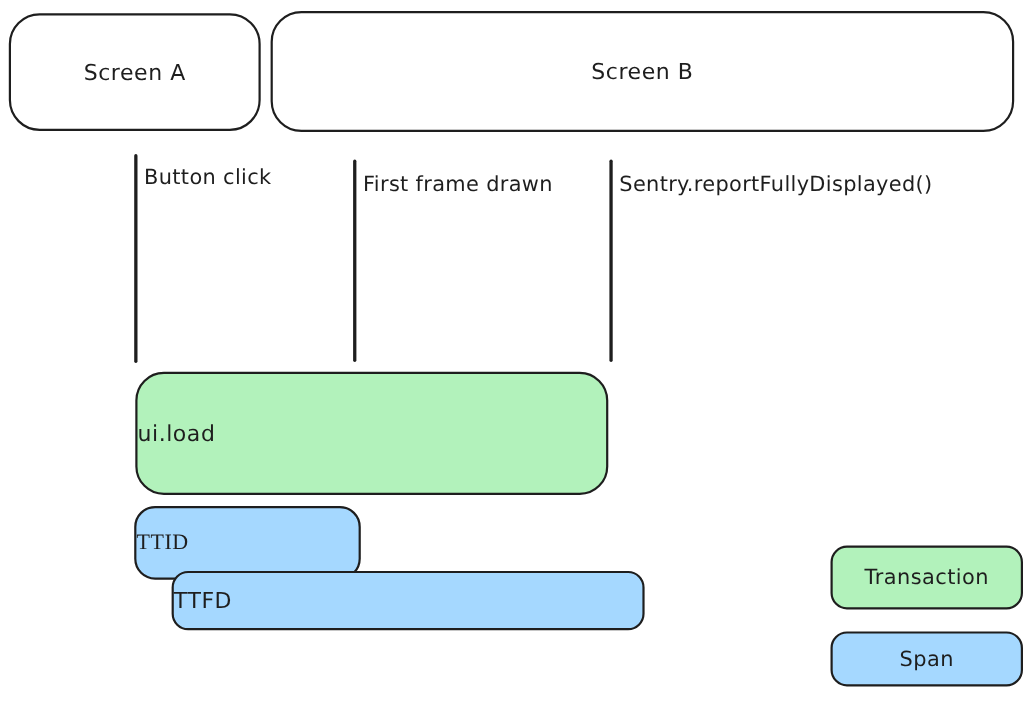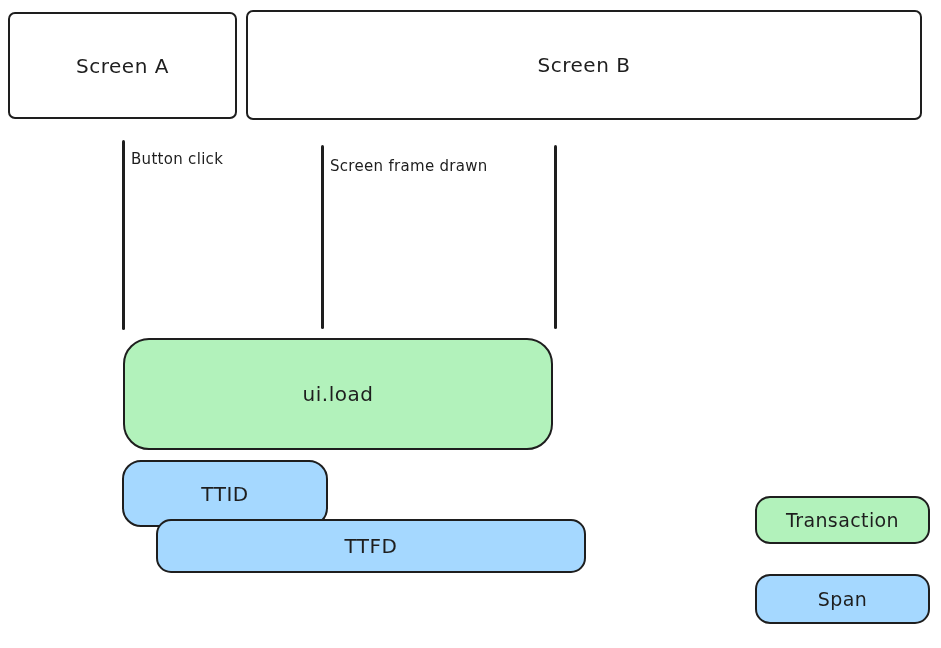--- a/index.html
+++ b/index.html
@@ -18,89 +18,89 @@
   .sketch-box {
     position: absolute;
     border: 2.5px solid #1e1e1e;
     display: flex;
     align-items: center;
     justify-content: center;
     font-size: 20px;
     letter-spacing: 0.5px;
     background: #ffffff;
   }
-  .screen-box { border-radius: 7px; }
+  .screen-box { border-radius: 28px; }
   .screen-a { left: 8px;   top: 12px; width: 229px; height: 107px; }
   .screen-b { left: 246px; top: 10px; width: 676px; height: 110px; }
 
   .marker-line {
     position: absolute;
     width: 3px;
     background: #1e1e1e;
     border-radius: 2px;
   }
   .line-1 { left: 122px; top: 140px; height: 190px; }
   .line-2 { left: 321px; top: 145px; height: 184px; }
   .line-3 { left: 554px; top: 145px; height: 184px; }
 
   .marker-label {
     position: absolute;
-    font-size: 15px;
+    font-size: 19px;
     letter-spacing: 0.3px;
     white-space: nowrap;
   }
   .label-1 { left: 131px; top: 150px; }
   .label-2 { left: 330px; top: 157px; }
   .label-3 { left: 563px; top: 157px; }
 
   .span-bar {
     position: absolute;
     border: 2.5px solid #1e1e1e;
     display: flex;
     align-items: center;
-    justify-content: center;
     font-size: 20px;
     letter-spacing: 0.5px;
   }
   .ui-load { left: 123px; top: 338px; width: 430px; height: 112px; border-radius: 26px; }
-  .ttid    { left: 122px; top: 460px; width: 206px; height: 67px;  border-radius: 19px; }
+  .ttid    { left: 122px; top: 460px; width: 206px; height: 67px;  border-radius: 19px; font-family: Liberation Serif, serif; }
   .ttfd    { left: 122px; top: 519px; width: 430px; height: 54px;  border-radius: 15px; }
 
   .legend-box {
     position: absolute;
     border: 2.5px solid #1e1e1e;
     border-radius: 15px;
     display: flex;
     align-items: center;
     justify-content: center;
     font-size: 19px;
     letter-spacing: 0.4px;
   }
-  .legend-transaction { left: 755px; top: 496px; width: 175px; height: 48px; }
+  .legend-transaction { left: 755px; top: 496px; width: 175px; height: 58px; }
   .legend-span        { left: 755px; top: 574px; width: 175px; height: 50px; }
 </style>
 </head>
 <body>
 
 <div class="canvas">
 
   <div class="sketch-box screen-box screen-a">
     <span>Screen A</span>
   </div>
 
   <div class="sketch-box screen-box screen-b">
     <span>Screen B</span>
   </div>
 
   <div class="marker-line line-1"></div>
   <div class="marker-line line-2"></div>
   <div class="marker-line line-3"></div>
 
   <div class="marker-label label-1">Button click</div>
-  <div class="marker-label label-2">Screen frame drawn</div>
+  <div class="marker-label label-2">First frame drawn</div>
+  <div class="marker-label label-3">Sentry.reportFullyDisplayed()</div>
 
   <div class="span-bar ui-load" style="background-color: rgb(178, 242, 187);">
     <span>ui.load</span>
   </div>
 
   <div class="span-bar ttid" style="background-color: rgb(165, 216, 255);">
     <span>TTID</span>
   </div>
 
   <div class="span-bar ttfd" style="background-color: rgb(165, 216, 255); margin-left: 34px;">

